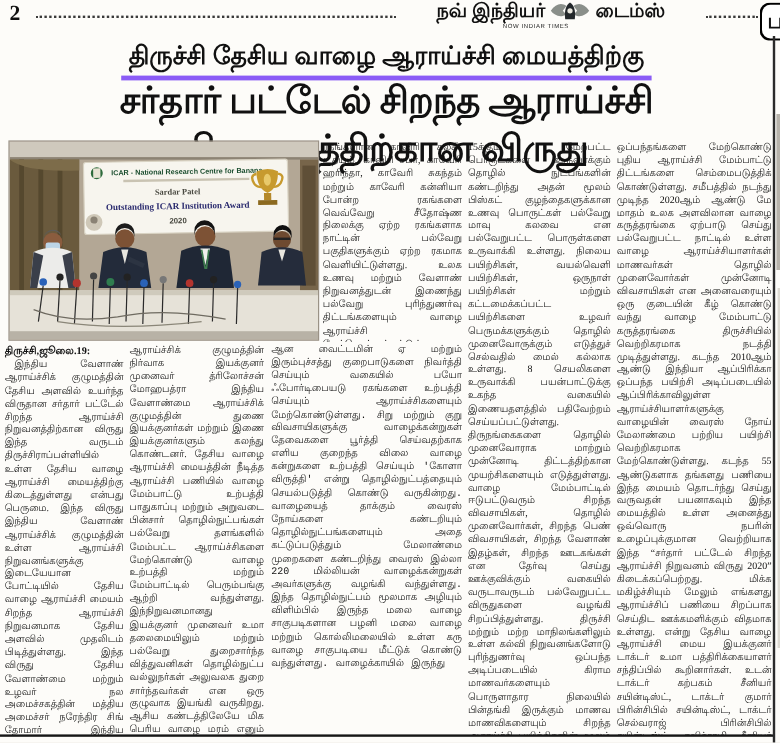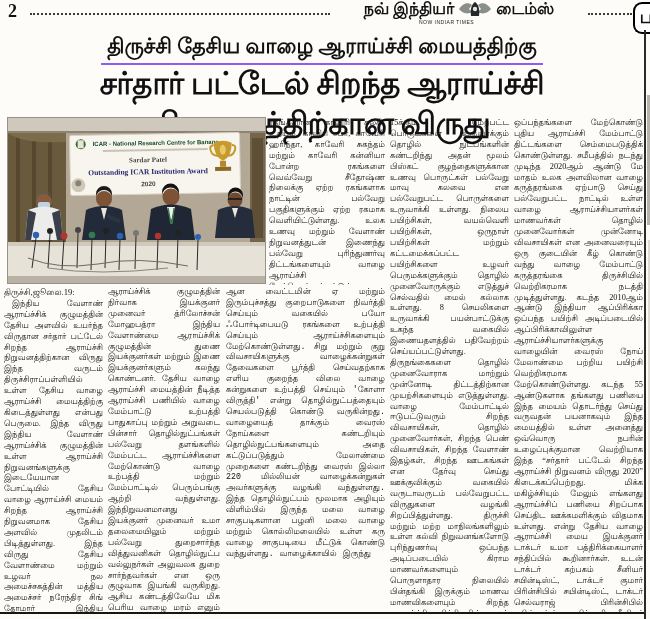--- a/index.html
+++ b/index.html
@@ -13,37 +13,37 @@
   #masthead{position:absolute;left:333px;top:0;width:252px;height:30px;}
   #masthead-row{display:flex;align-items:center;justify-content:center;gap:4px;}
   .masthead-word{font-size:16px;font-weight:bold;letter-spacing:0;}
   #masthead-sub{position:absolute;left:86px;top:19px;font-family:"Liberation Sans",sans-serif;
                 font-size:5px;letter-spacing:.5px;color:#222;}
   #corner-box{position:absolute;left:633px;top:2px;width:22px;height:28px;border:2px solid #000;
               border-radius:9px 0 0 9px;border-right:none;background:#fff;
               font-size:17px;font-weight:bold;text-align:center;line-height:27px;}
   
   #kicker-wrap{position:absolute;left:0;top:34px;width:644px;text-align:center;}
-  #kicker{display:inline-block;font-size:21px;font-weight:bold;border-bottom:2px solid #8b5cf6;
+  #kicker{display:inline-block;font-size:21px;font-weight:bold;border-bottom:4px solid #8b5cf6;
           padding:0 6px 2px 6px;}
   #headline{position:absolute;left:0;top:66px;width:644px;text-align:center;font-size:31px;
             font-weight:800;letter-spacing:-.5px;}
   
   #photo{position:absolute;left:8px;top:118px;width:257px;height:165px;background:#b3a795;
          outline:1px solid #9a9286;}
   
   .col{position:absolute;text-align:justify;font-size:8.3px;line-height:10.9px;
        overflow:hidden;word-spacing:1px;}
   #col1{left:4px;top:287px;width:99px;height:326px;}
   #col2{left:108px;top:287px;width:112px;height:326px;}
   #col3top{left:269px;top:118px;width:116px;height:167px;}
   #col3bottom{left:226px;top:287px;width:159px;height:326px;font-family:Liberation Mono, monospace;}
   #col4{left:390px;top:118px;width:119px;height:495px;}
   #col5{left:514px;top:118px;width:129px;height:495px;}
-  .dateline{font-weight:normal;font-size:8.6px;}
+  .dateline{font-weight:bold;font-size:8.6px;}
   .body-par{text-indent:8px;}
   
   #bottom-rule{position:absolute;left:0;top:612px;width:645px;height:2px;background:#161616;}
   #right-rule{position:absolute;left:644px;top:30px;width:2px;height:589px;background:#2a2a2a;}
   #edge-strip1{position:absolute;left:647px;top:95px;width:3px;height:130px;background:#b7b3ab;}
   #edge-strip2{position:absolute;left:648px;top:240px;width:2px;height:300px;background:#dddad2;}
 </style>
 </head>
 <body>
 

